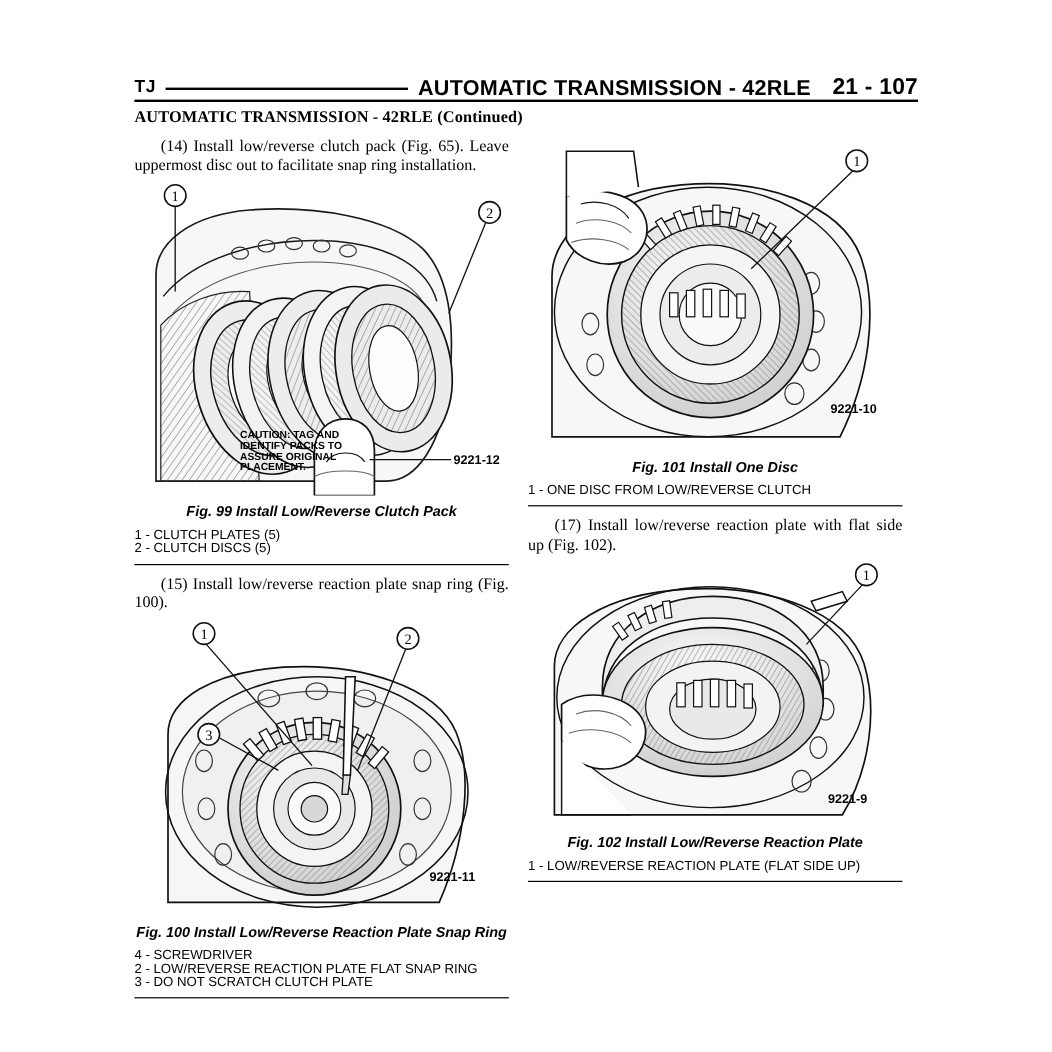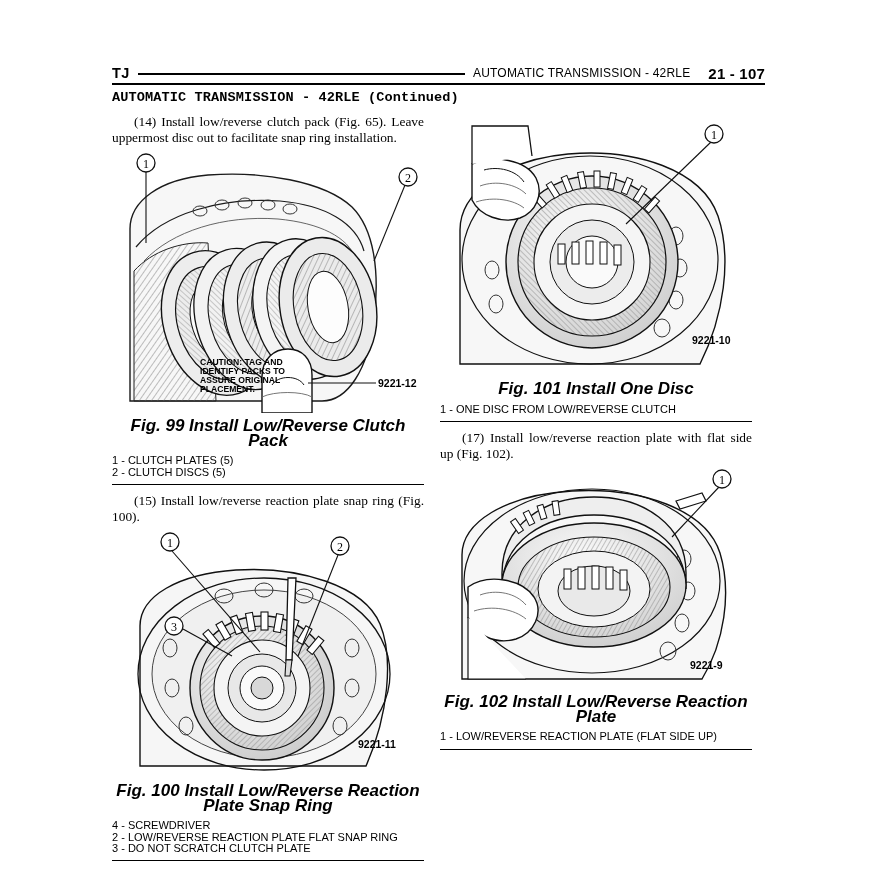--- a/index.html
+++ b/index.html
@@ -42,45 +42,45 @@
   }
   .header .rule {
     flex: 1;
     height: 2.4px;
     background: #000;
     margin: 0 8px;
     position: relative;
     top: 1px;
   }
   .header .hdr-title {
-    font-weight: normal;
-    font-size: 12px;
+    font-weight: bold;
+    font-size: 18px;
     white-space: nowrap;
     letter-spacing: 0.2px;
   }
   .header .hdr-page {
     font-weight: bold;
-    font-size: 15px;
+    font-size: 19px;
     white-space: nowrap;
     margin-left: 18px;
     letter-spacing: 0.2px;
   }
   .header-bottom-rule {
     position: absolute;
     left: 112px;
     top: 43px;
     width: 653px;
     height: 1.6px;
     background: #000;
   }
   .subhead {
     position: absolute;
     left: 112px;
     top: 50px;
-    font-family: Liberation Mono, monospace;
+    font-family: Liberation Serif, serif;
     font-weight: bold;
     font-size: 13.6px;
     letter-spacing: 0.1px;
   }
 
   
   .col {
     position: absolute;
     width: 312px;
     top: 74px;
@@ -97,21 +97,21 @@
     font-family: "Liberation Serif", serif;
   }
 
   .figblock { margin-top: 6px; }
 
   .figcap {
     text-align: center;
     font-family: "Liberation Sans", sans-serif;
     font-weight: bold;
     font-style: italic;
-    font-size: 17px;
+    font-size: 12px;
     line-height: 14.5px;
     margin: 6px 0 0 0;
   }
   .legend {
     font-family: "Liberation Sans", sans-serif;
     font-size: 11px;
     line-height: 11.4px;
     margin-top: 7px;
   }
   .legend div { white-space: nowrap; }

